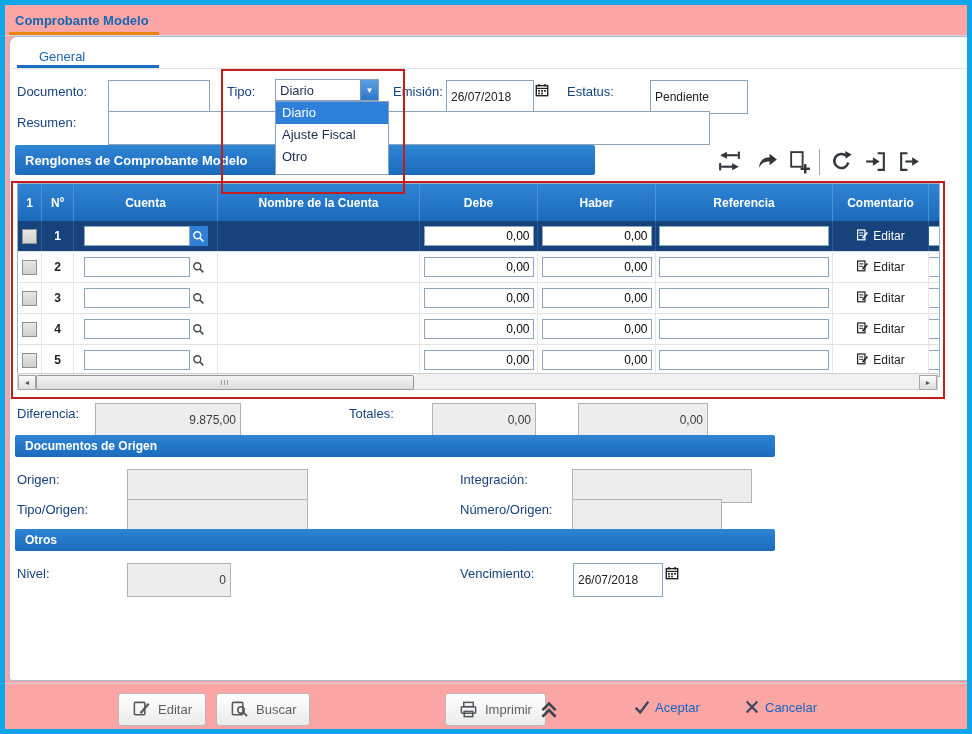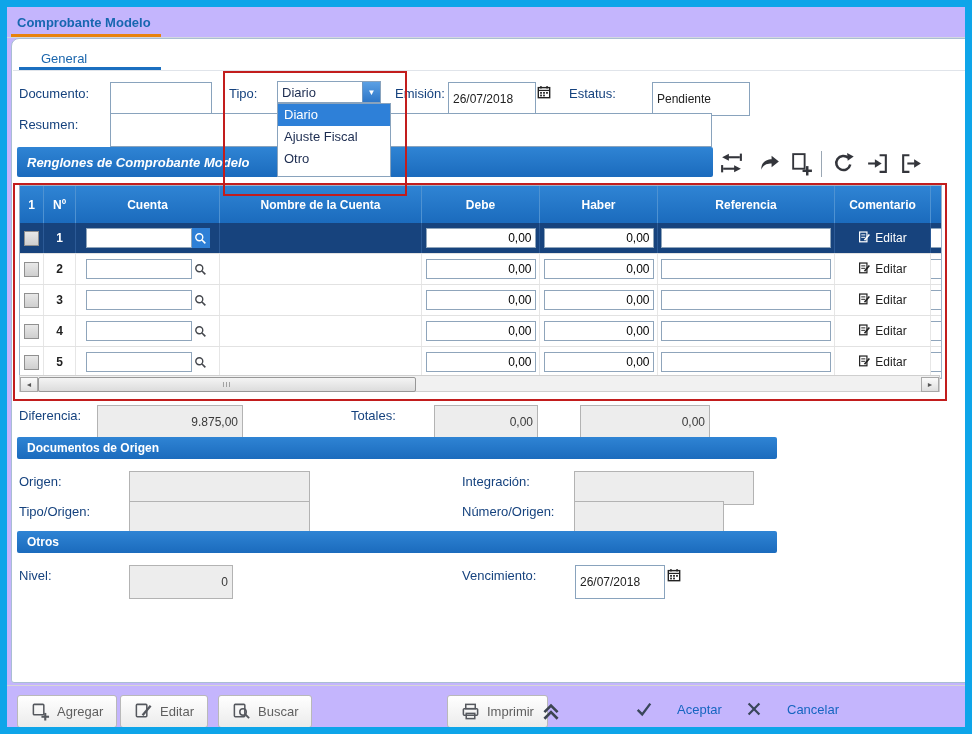--- a/index.html
+++ b/index.html
@@ -1,17 +1,17 @@
 <!DOCTYPE html>
 <html><head>
 <meta charset="utf-8">
 <style>
   html,body{margin:0;padding:0;background:#e9e9e9;}
-  .screen{position:relative;width:972px;height:734px;background:#c4b5fd;
-    font-family:"Liberation Sans",sans-serif;border:7px solid #0ea5e9;box-sizing:border-box;overflow:hidden;}
+  .screen{position:relative;width:972px;height:734px;background:#fca5a5;
+    font-family:"Liberation Sans",sans-serif;border:5px solid #0ea5e9;box-sizing:border-box;overflow:hidden;}
   .abs{position:absolute;}
   .lbl{position:absolute;font-size:13px;color:#15427e;white-space:nowrap;}
   .tb{position:absolute;box-sizing:border-box;height:21px;border:1px solid #89a3bd;background:#fff;
      font-family:"Liberation Sans",sans-serif;font-size:12px;padding:16px 4px;color:#222;outline:none;}
   .tb.num{text-align:right;}
   .tb.ro{background:#ededed;border-color:#b3b3b3;color:#3a3a3a;}
   .maintab{position:absolute;left:10px;top:8px;font-size:13px;font-weight:bold;color:#1767b0;}
   .tabline{position:absolute;background:#e8830d;}
   .hr{position:absolute;height:1px;background:#d3d8e0;}
   .panel{position:absolute;left:4px;top:31px;width:963px;height:645px;border:1px solid #a9bed2;
@@ -59,21 +59,21 @@
   .sbtn{position:absolute;top:1px;width:16px;height:13px;background:linear-gradient(#fbfbfb,#dedede);
      border:1px solid #a8a8a8;color:#555;font-size:7px;display:flex;align-items:center;justify-content:center;}
   .sthumb{position:absolute;left:18px;top:1px;width:376px;height:13px;background:linear-gradient(#f4f4f4,#dcdcdc);
      border:1px solid #979797;border-radius:2px;display:flex;align-items:center;justify-content:center;
      color:#8a8a8a;font-size:8px;letter-spacing:1px;}
   
   .btn{position:absolute;top:688px;height:33px;display:flex;align-items:center;gap:7px;padding:0 13px;
      background:linear-gradient(#ffffff,#ebebeb);border:1px solid #b9b9b9;border-radius:3px;
      font-size:13px;color:#5f5f5f;box-sizing:border-box;cursor:default;}
   .bicon{display:flex;color:#55585e;}
-  .linkbtn{position:absolute;top:693px;display:flex;align-items:center;gap:24px;font-size:13px;color:#1565c0;cursor:default;}
+  .linkbtn{position:absolute;top:693px;display:flex;align-items:center;gap:4px;font-size:13px;color:#1565c0;cursor:default;}
   .aicon{display:flex;color:#39465a;}
   .bottombar{position:absolute;left:0;top:727px;width:972px;height:7px;background:#232e40;}
 </style>
 </head>
 <body>
 
 <div class="screen">
 
   <div class="maintab">Comprobante Modelo</div>
   <div class="tabline" style="left:4px;top:27px;width:150px;height:3px;"></div>
@@ -116,21 +116,21 @@
   </span>
 
   <div class="lbl" style="left:562px;top:79px;">Estatus:</div>
   <input class="tb" style="left: 645px; top: 75px; width: 98px;" value="Pendiente">
 
   <div class="lbl" style="left:12px;top:110px;">Resumen:</div>
   <input class="tb" style="left: 103px; top: 106px; width: 602px;" value="">
 
   <div class="redbox" style="left:216px;top:64px;width:180px;height:121px;"></div>
 
-  <div class="bluebar" style="left:10px;top:140px;width:696px;height:30px;font-style:italic;">
+  <div class="bluebar" style="left:10px;top:140px;width:580px;height:30px;">
     <span>Renglones de Comprobante Modelo</span>
   </div>
 
   <div class="hicon" style="left:712px;top:144px;">
     <svg viewBox="0 0 24 24" width="25" height="25" stroke="currentColor" stroke-width="2" fill="currentColor">
         <line x1="21" y1="2.5" x2="21" y2="9.5"></line>
         <line x1="8" y1="6" x2="20" y2="6"></line>
         <polygon points="3,6 9.5,2.6 9.5,9.4" stroke="none"></polygon>
         <line x1="3" y1="13.5" x2="3" y2="20.5"></line>
         <line x1="4" y1="17" x2="16" y2="17"></line>
@@ -427,30 +427,20 @@
         <rect x="3.6" y="8" width="2" height="2" fill="currentColor"></rect>
         <rect x="7" y="8" width="2" height="2" fill="currentColor"></rect>
         <rect x="10.4" y="8" width="2" height="2" fill="currentColor"></rect>
         <rect x="3.6" y="11" width="2" height="2" fill="currentColor"></rect>
         <rect x="7" y="11" width="2" height="2" fill="currentColor"></rect>
       </svg>
   </span>
 
   <div class="hr" style="left:0;top:678px;width:972px;background:#d6d6d6;"></div>
 
-  <div class="btn" style="left:10px;">
-    <span class="bicon">
-        <svg viewBox="0 0 20 20" width="19" height="19" fill="none" stroke="currentColor" stroke-width="1.6">
-          <rect x="2.5" y="2.5" width="11" height="11" rx="1"></rect>
-          <line x1="11" y1="15.5" x2="19" y2="15.5" stroke-width="2.2"></line>
-          <line x1="15" y1="11.5" x2="15" y2="19.5" stroke-width="2.2"></line>
-        </svg>
-      </span>
-    <span>Agregar</span>
-  </div>
   <div class="btn" style="left:113px;">
     <span class="bicon">
         <svg viewBox="0 0 20 20" width="19" height="19" fill="none" stroke="currentColor" stroke-width="1.6">
           <rect x="2.5" y="2.5" width="11" height="13" rx="1"></rect>
           <line x1="9" y1="14" x2="17.5" y2="4" stroke-width="2.4"></line>
         </svg>
       </span>
     <span>Editar</span>
   </div>
   <div class="btn" style="left:211px;">

